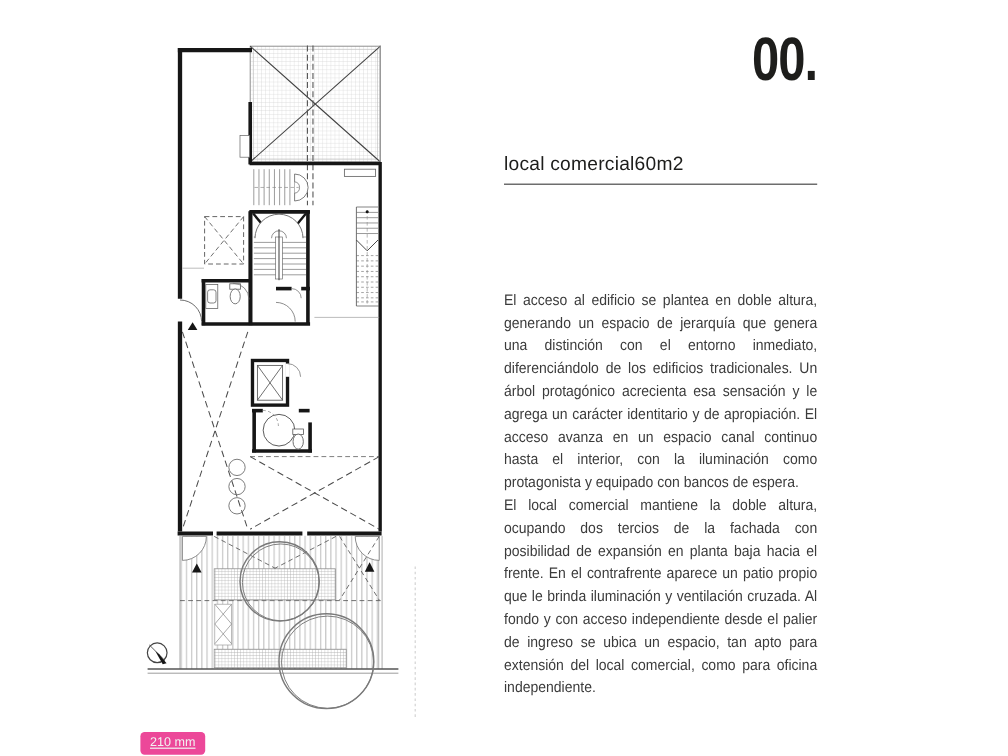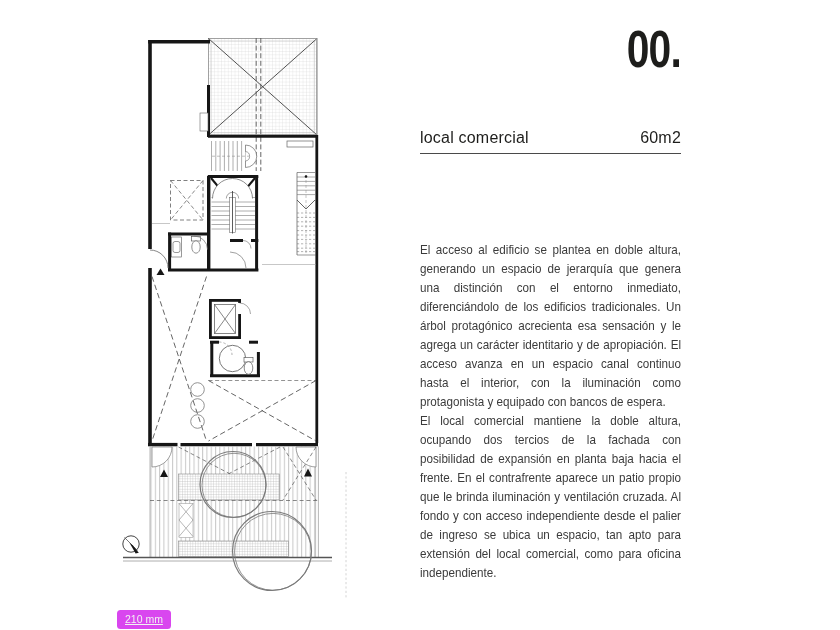--- a/index.html
+++ b/index.html
@@ -19,36 +19,36 @@
     text-align:right;
     font-size:51px;font-weight:700;line-height:1.1;
     letter-spacing:-1px;
     transform:scaleX(.8);transform-origin:100% 0;
     color:#1d1d1b;
   }
   .program-table{
     position:absolute;left:420px;top:120px;width:261px;
   }
   .program-row{
-    display:flex;justify-content:space-between;align-items:flex-end;
+    display:flex;align-items:flex-end;
     height:34px;box-sizing:border-box;
     border-bottom:1.3px solid #4a4a4a;
     padding-bottom:6px;
     font-size:16px;letter-spacing:.2px;color:#1d1d1b;
   }
   .description{
     position:absolute;left:420px;top:241px;width:284px;
     transform:scaleX(.919);transform-origin:0 0;
     font-size:12.7px;line-height:19px;
     text-align:justify;color:#3b3b3b;
   }
   .description p{margin:0;}
   .scale-badge{
     position:absolute;left:117px;top:610px;
-    background:#d946ef;color:#f2f2f2;
+    background:#ec4899;color:#f2f2f2;
     font-size:10.5px;line-height:1;
     padding:4px 8px;border-radius:3.5px;text-decoration:underline;
   }
 </style>
 </head>
 <body>
 
 <div class="page">
 
   <svg class="plan" width="420" height="630" viewBox="0 0 420 630">

